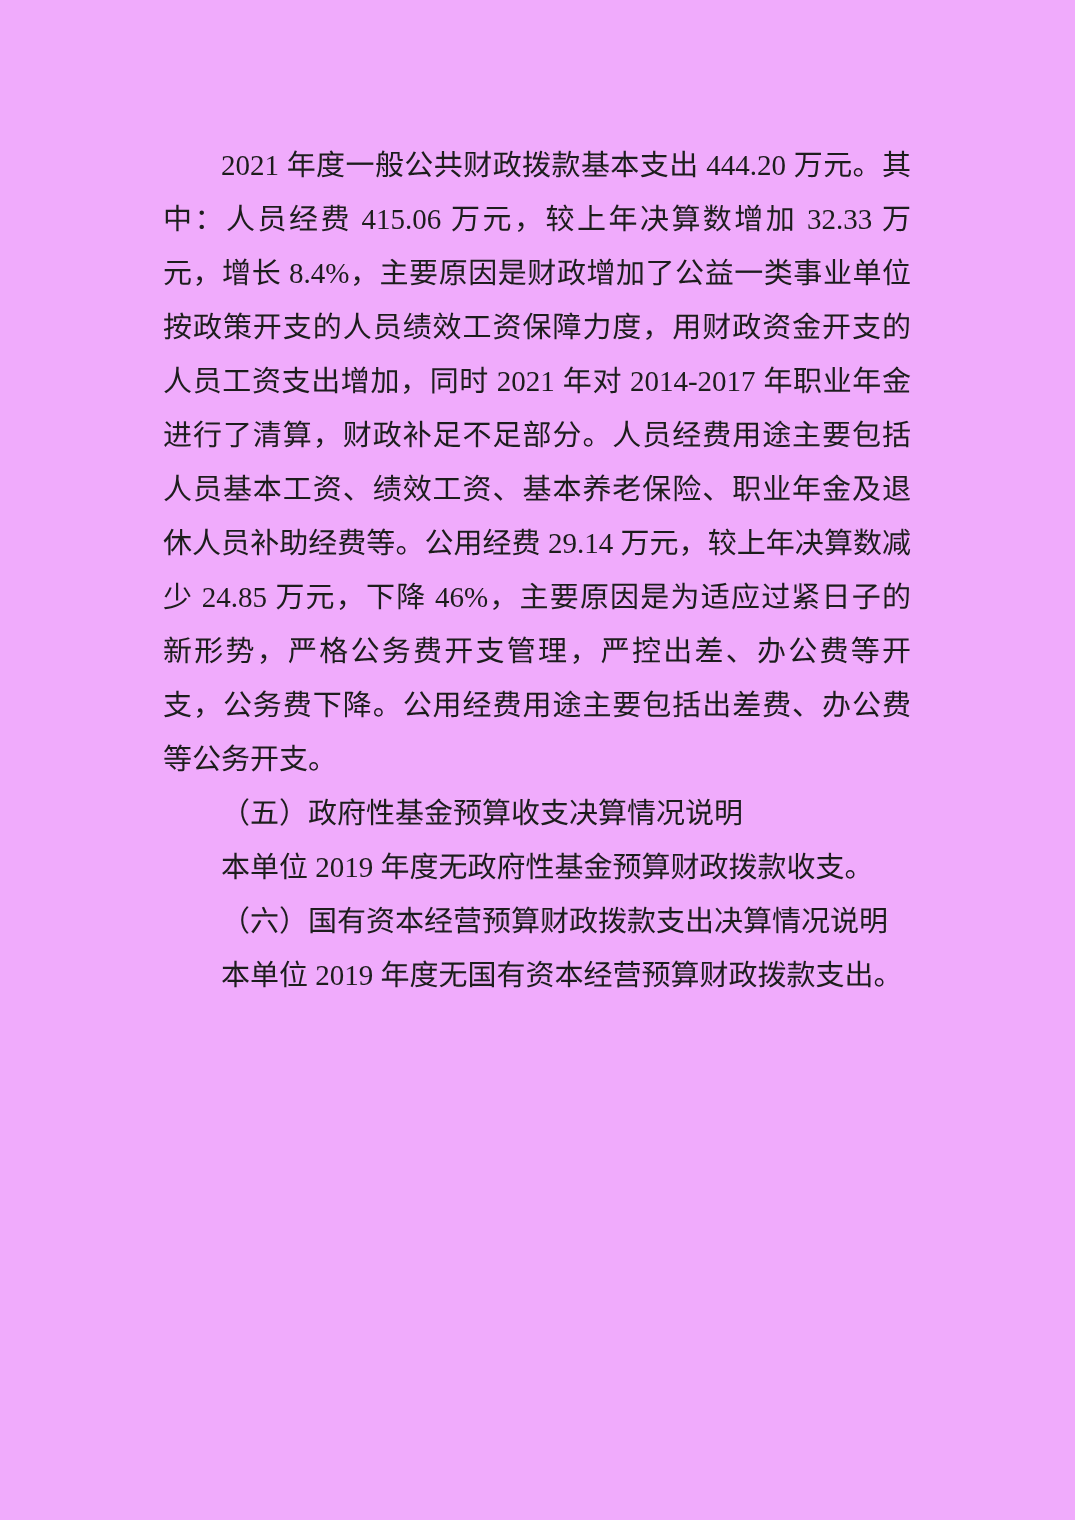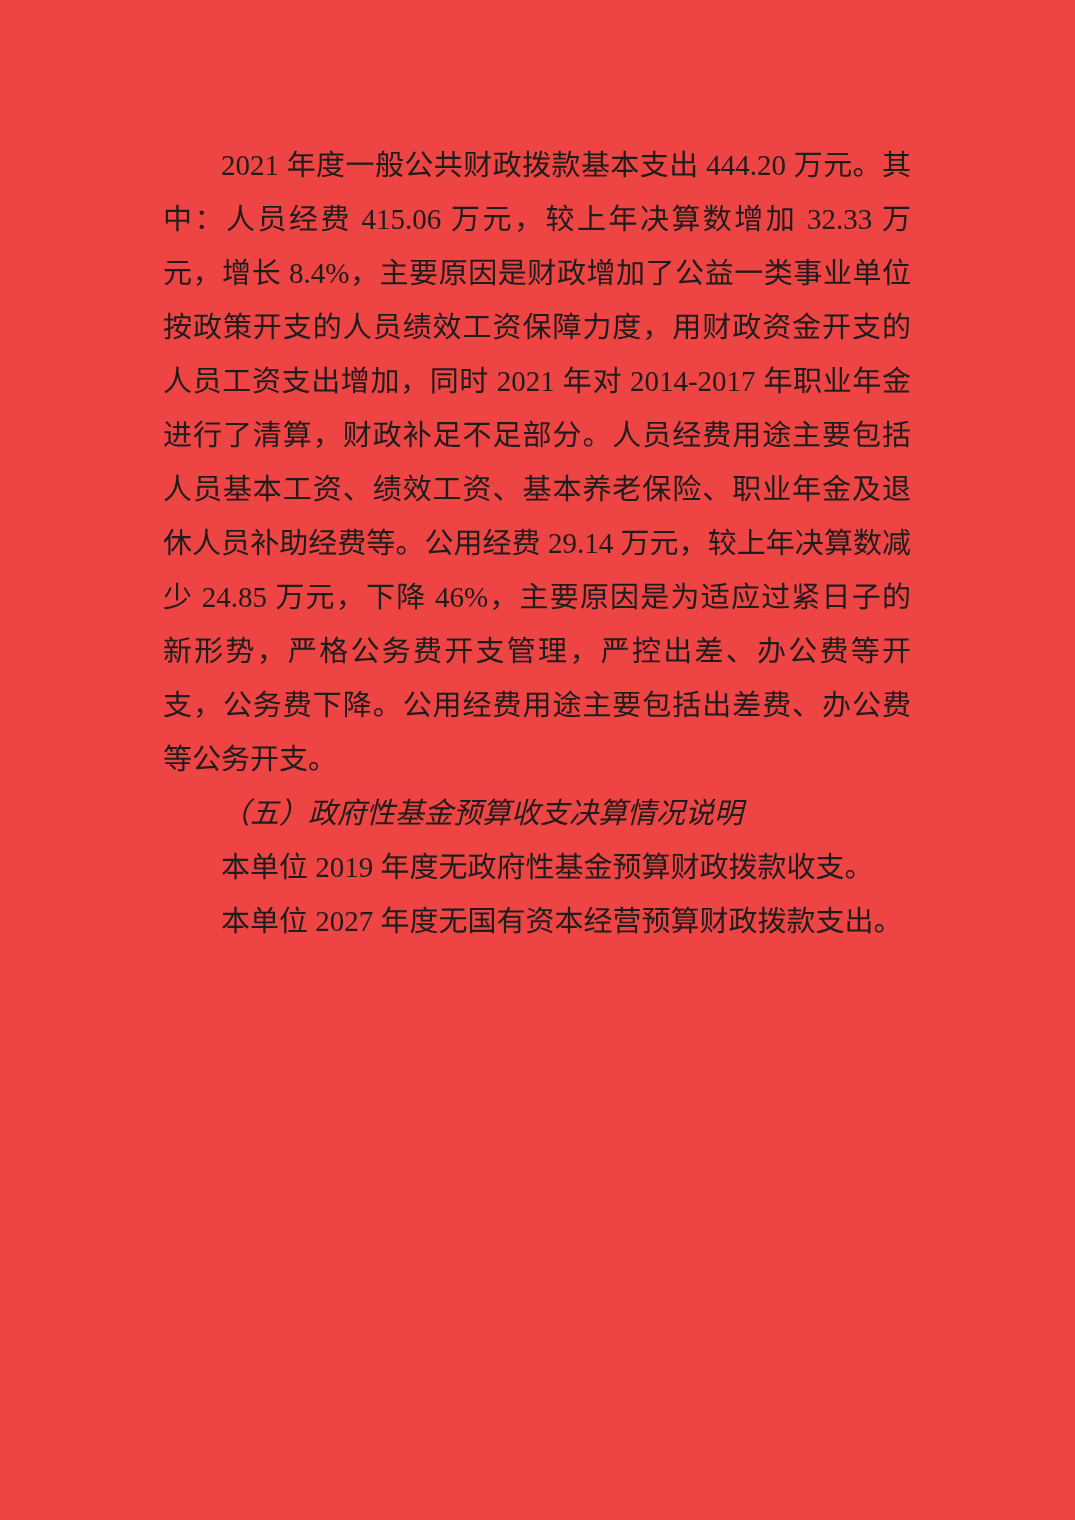--- a/index.html
+++ b/index.html
@@ -6,21 +6,21 @@
     margin: 0;
     padding: 0;
     background: #ffffff;
   }
   .page {
     position: relative;
     width: 1075px;
     height: 1520px;
     box-sizing: border-box;
     padding: 138px 164px 0 163px;
-    background: #ef4444;
+    background: #f0abfc;
     color: #1d1d1d;
     font-family: "Liberation Serif", "DejaVu Serif", serif;
     overflow: hidden;
   }
   .page > * + * {
     margin-top: 25px;
   }
   .para {
     margin: 0;
     font-size: 29px;
@@ -29,39 +29,39 @@
     text-indent: 2em;
     font-weight: normal;
   }
   .kai-heading {
     margin: 0;
     font-size: 29px;
     line-height: 54px;
     text-indent: 2em;
     font-weight: normal;
     font-family: "Liberation Serif", "DejaVu Serif", serif;
-    font-style: italic;
   }
   .bold-heading {
     margin: 0;
     font-size: 29px;
     line-height: 54px;
     text-indent: 2em;
     font-weight: bold;
     font-family: "Liberation Sans", "DejaVu Sans", sans-serif;
   }
 </style>
 </head>
 <body>
 
 <div class="page">
   <p class="para">2021 年度一般公共财政拨款基本支出 444.20 万元。其中：人员经费 415.06 万元，较上年决算数增加 32.33 万元，增长 8.4%，主要原因是财政增加了公益一类事业单位按政策开支的人员绩效工资保障力度，用财政资金开支的人员工资支出增加，同时 2021 年对 2014-2017 年职业年金进行了清算，财政补足不足部分。人员经费用途主要包括人员基本工资、绩效工资、基本养老保险、职业年金及退休人员补助经费等。公用经费 29.14 万元，较上年决算数减少 24.85 万元，下降 46%，主要原因是为适应过紧日子的新形势，严格公务费开支管理，严控出差、办公费等开支，公务费下降。公用经费用途主要包括出差费、办公费等公务开支。</p>
 
   <h3 class="kai-heading">（五）政府性基金预算收支决算情况说明</h3>
 
   <p class="para">本单位 2019 年度无政府性基金预算财政拨款收支。</p>
 
+  <h3 class="kai-heading">（六）国有资本经营预算财政拨款支出决算情况说明</h3>
 
-  <p class="para">本单位 2027 年度无国有资本经营预算财政拨款支出。</p>
+  <p class="para">本单位 2019 年度无国有资本经营预算财政拨款支出。</p>
 
 
 
 </div>
 
 </body></html>

